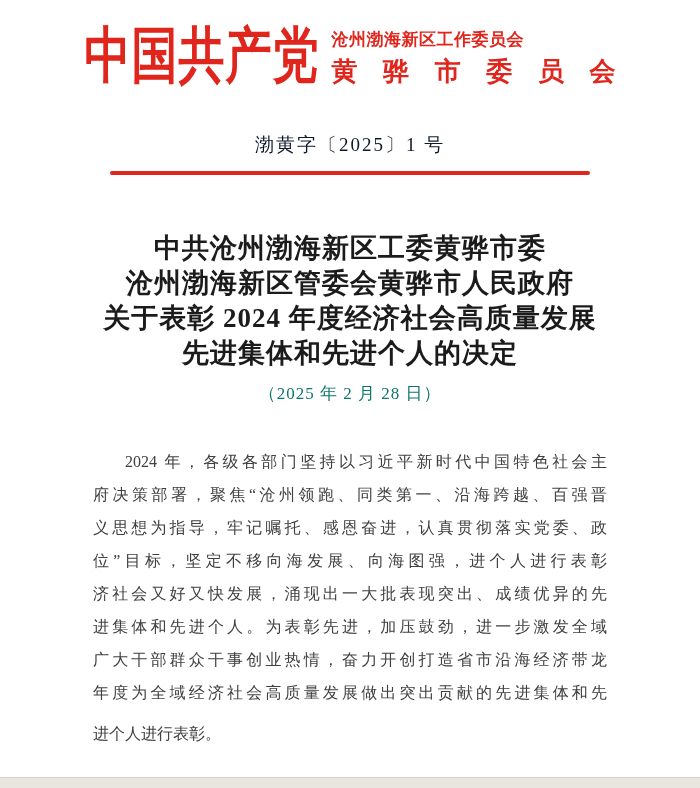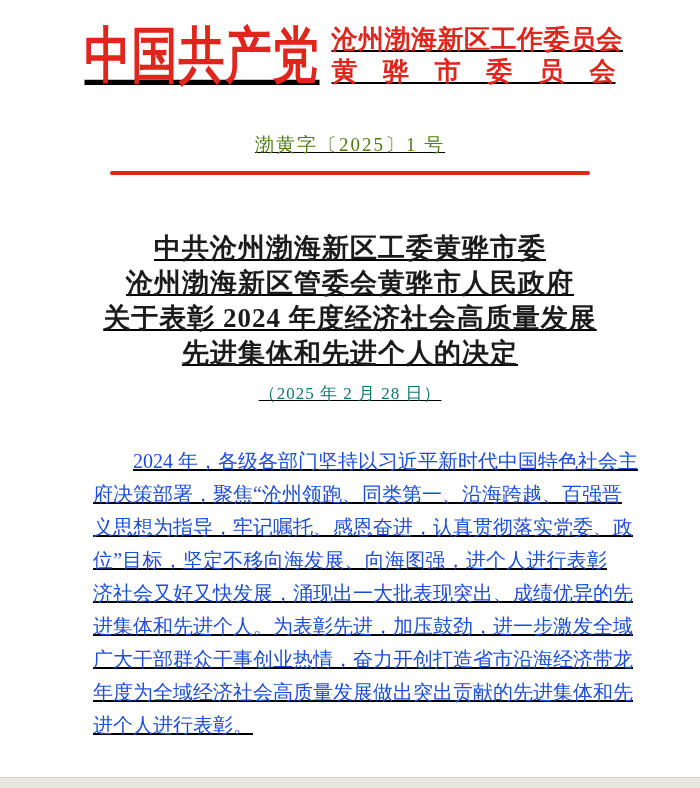--- a/index.html
+++ b/index.html
@@ -8,21 +8,20 @@
     background: #ffffff;
   }
   .page {
     position: relative;
     width: 700px;
     height: 788px;
     margin: 0 auto;
     background: #ffffff;
     overflow: hidden;
     font-family: "Liberation Serif", serif;
-    text-decoration: underline;
   }
   
   .header {
     display: flex;
     justify-content: center;
     align-items: center;
     gap: 12px;
     padding-top: 16px;
     height: 80px;
   }
@@ -34,38 +33,38 @@
     transform-origin: center;
     letter-spacing: 1px;
     white-space: nowrap;
   }
   .committee-block {
     width: 284px;
     color: var(--accent-red, #e0251c);
     font-weight: bold;
   }
   .committee-line1 {
-    font-size: 26px;
+    font-size: 17px;
     line-height: 30px;
     white-space: nowrap;
     letter-spacing: 0.5px;
   }
   .committee-line2 {
     font-size: 26px;
     line-height: 30px;
     margin-top: 2px;
     text-align: justify;
     text-align-last: justify;
   }
   
   .doc-number {
     margin-top: 36px;
     text-align: center;
     font-size: 19px;
-    color: #4d7c0f;
+    color: #0f172a;
     letter-spacing: 2px;
   }
   .red-line {
     width: 480px;
     height: 4px;
     margin: 13px auto 0;
     background: var(--accent-red, #de2017);
     border-radius: 2px;
   }
   
@@ -85,34 +84,35 @@
     margin-top: 11px;
     text-align: center;
     font-size: 17px;
     color: #0f766e;
     letter-spacing: 1px;
   }
   
   .body-text {
     width: 514px;
     margin: 40px auto 0;
-    font-size: 20px;
-    color: #1d4ed8;
+    font-size: 16px;
+    color: #404040;
   }
   .body-line {
     line-height: 33px;
     text-align: justify;
     text-align-last: justify;
     white-space: nowrap;
   }
   .body-line.first {
     text-indent: 2em;
   }
   .body-line.last {
     text-align-last: left;
+    margin-top: 8px;
   }
   
   .bottom-strip {
     position: absolute;
     left: 0;
     right: 0;
     bottom: 0;
     height: 10px;
     background: #e9e6df;
     border-top: 1px solid #d6d2c9;

